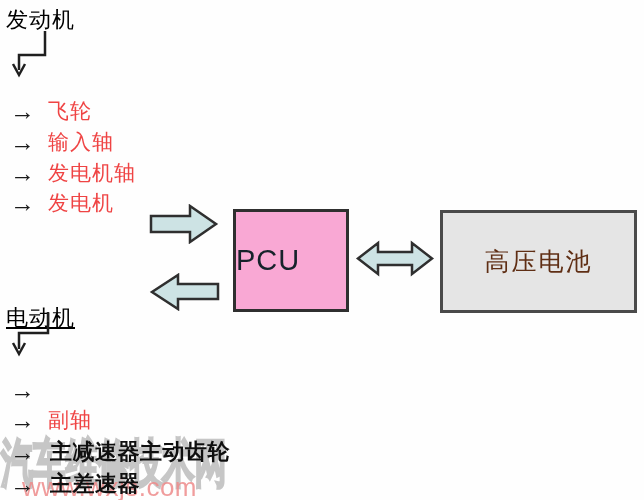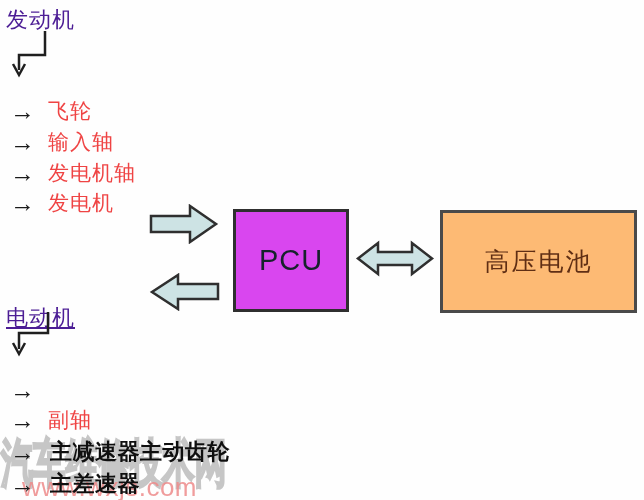--- a/index.html
+++ b/index.html
@@ -11,21 +11,21 @@
     position:relative;
     width:644px;height:500px;
     background:#fefefe;
     overflow:hidden;
   }
   
   .src-label{
     position:absolute;
     font-size:22px;
     letter-spacing:1px;
-    color:#4c1d95;
+    color:#000000;
     z-index:2;
     white-space:nowrap;
   }
   .chain-row{
     position:absolute;
     left:10px;
     height:28px;
     display:flex;
     align-items:center;
     z-index:2;
@@ -44,33 +44,33 @@
     color:#ef4444;
   }
   .chain-row.serif-row{font-family:"Liberation Serif",serif;font-weight:bold;}
   .chain-row.serif-row .arrow-glyph{width:26px;}
   .chain-row.serif-row .chain-label{margin-left:14px;font-size:22px;letter-spacing:0.5px;color:#0f0f0f;}
   
   .pcu-box{
     position:absolute;
     left:233px;top:209px;
     width:110px;height:97px;
-    background:#d946ef;
+    background:#f9a8d4;
     border:3px solid #2f2f2f;
-    display:flex;align-items:center;justify-content:center;
+    display:flex;align-items:center;justify-content:flex-start;
     font-size:29px;
     letter-spacing:1px;
     color:#16222b;
     z-index:2;
   }
   .battery-box{
     position:absolute;
     left:440px;top:210px;
     width:191px;height:97px;
-    background:#fdba74;
+    background:#e5e5e5;
     border:3px solid #4a4a4a;
     display:flex;align-items:center;justify-content:center;
     font-size:25px;
     letter-spacing:2px;
     color:#5f2e14;
     z-index:2;
   }
   
   .svg-abs{position:absolute;z-index:2;}
   

